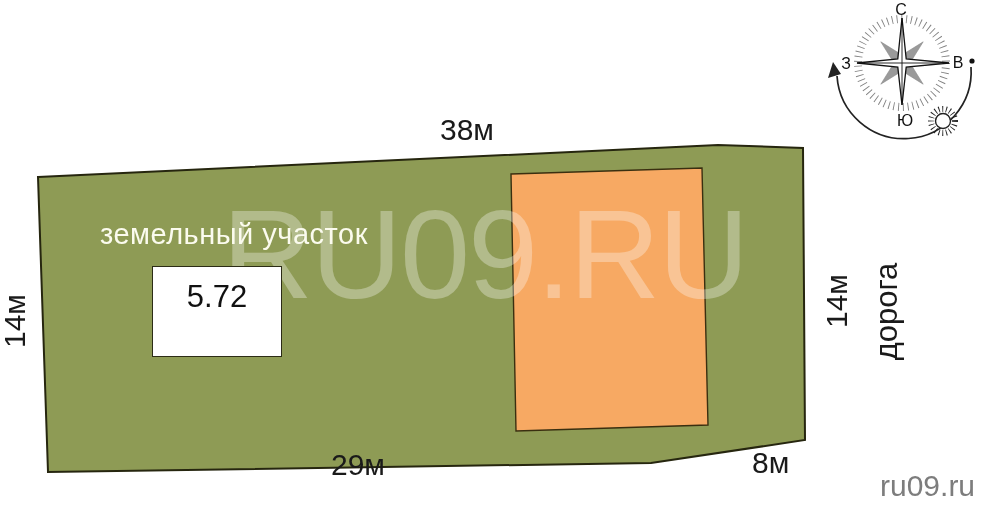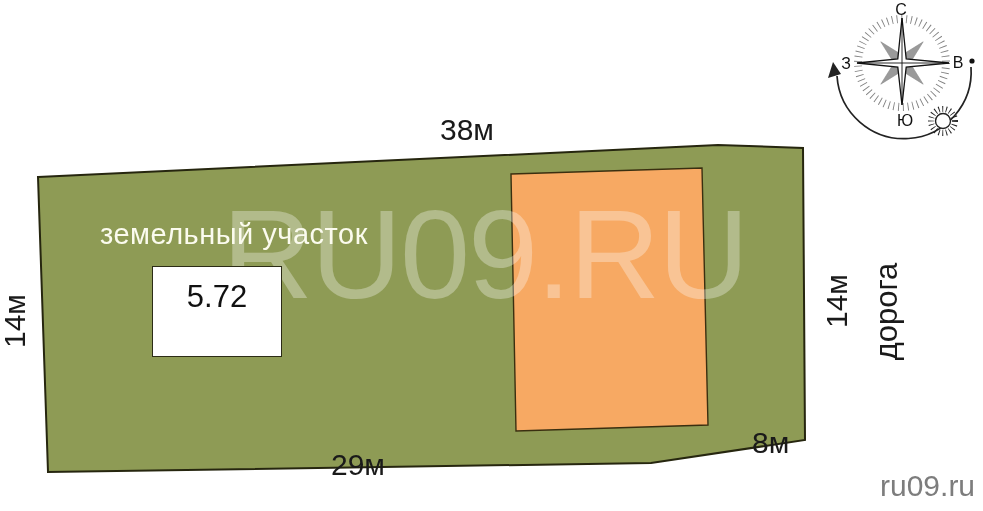--- a/index.html
+++ b/index.html
@@ -61,20 +61,20 @@
   <div class="wm-big">RU09.RU</div>
 
   <div class="title-label">земельный участок</div>
 
   <div class="area-box">
     <div class="area-value">5.72</div>
   </div>
 
   <div class="label" style="left:403px;top:115px;margin-left:37px;">38м</div>
   <div class="label" style="left:331px;top:450px;">29м</div>
-  <div class="label" style="left:752px;top:428px;">8м</div>
+  <div class="label" style="left:752px;top:448px;">8м</div>
   <div class="label vert" style="left:-20px;top:306px;width:70px;">14м</div>
   <div class="label vert" style="left:802px;top:286px;width:70px;">14м</div>
   <div class="label vert" style="left:831px;top:296px;width:110px;font-size:31px;">дорога</div>
 
   <div class="wm-corner">ru09.ru</div>
 
 </div>
 
 </body></html>

